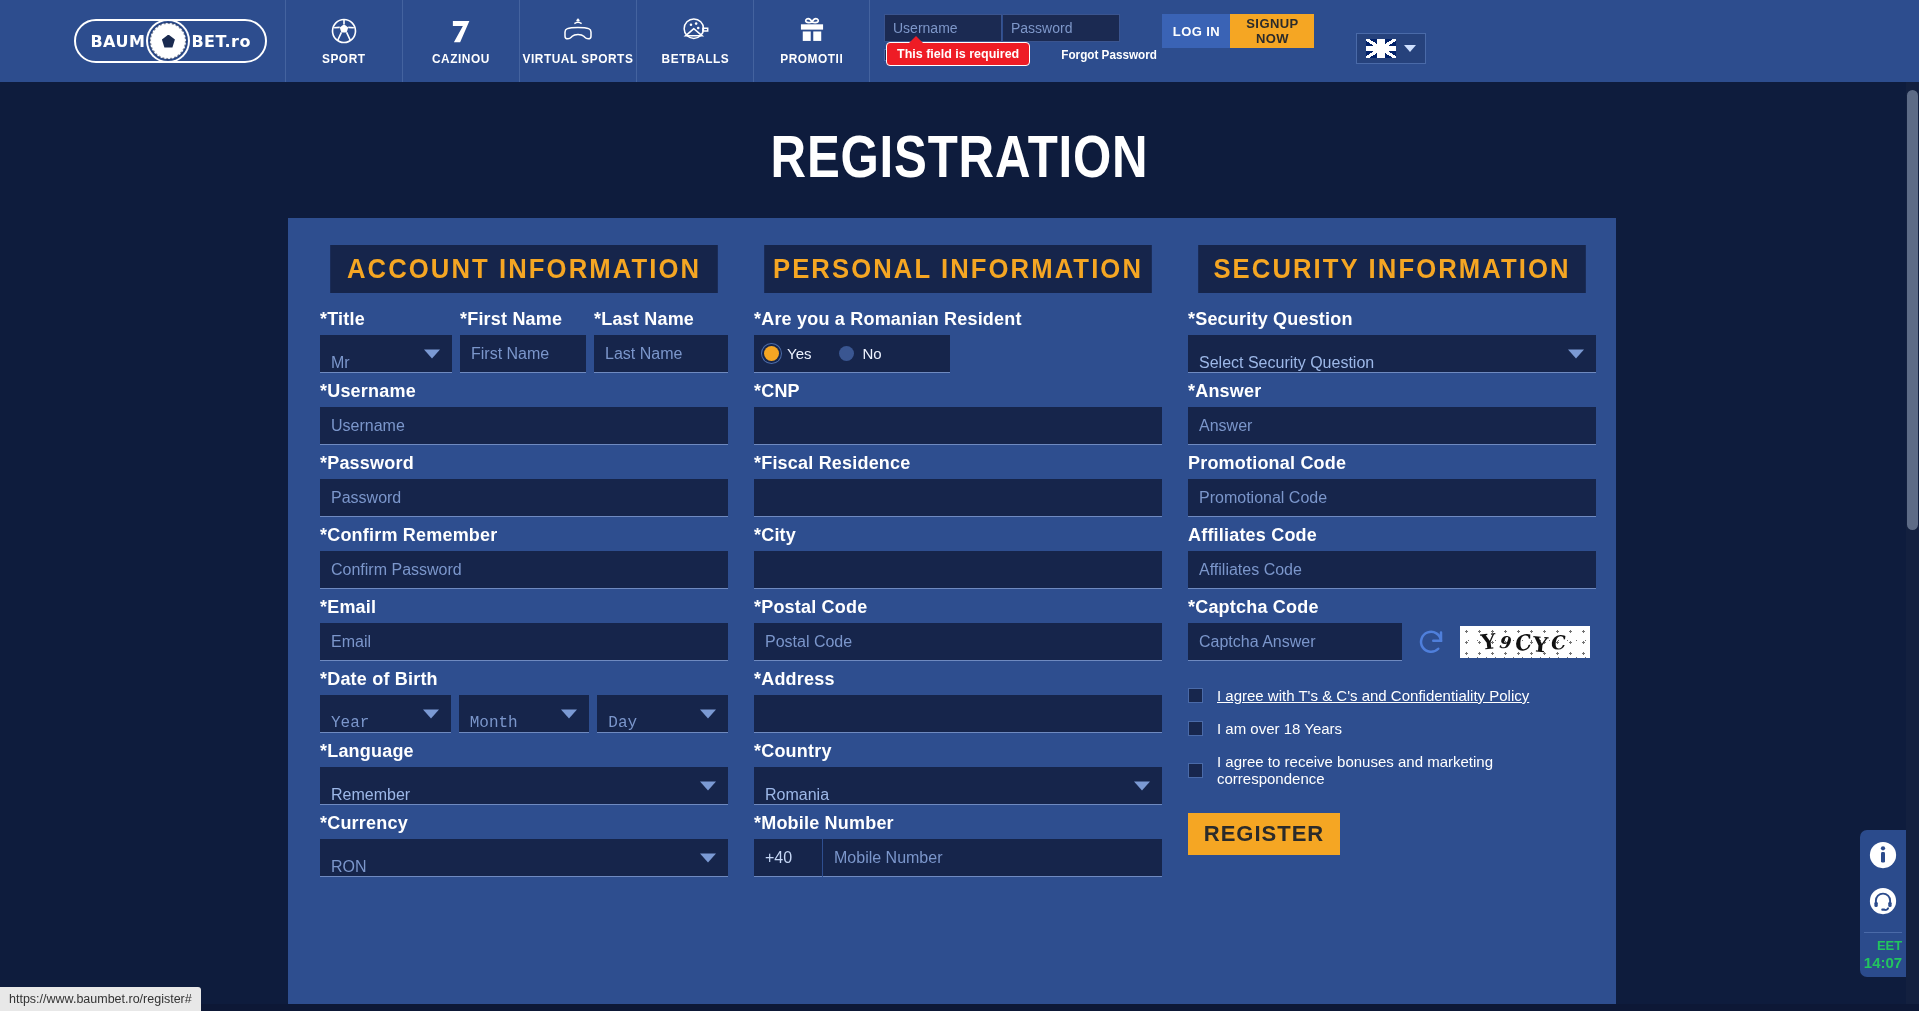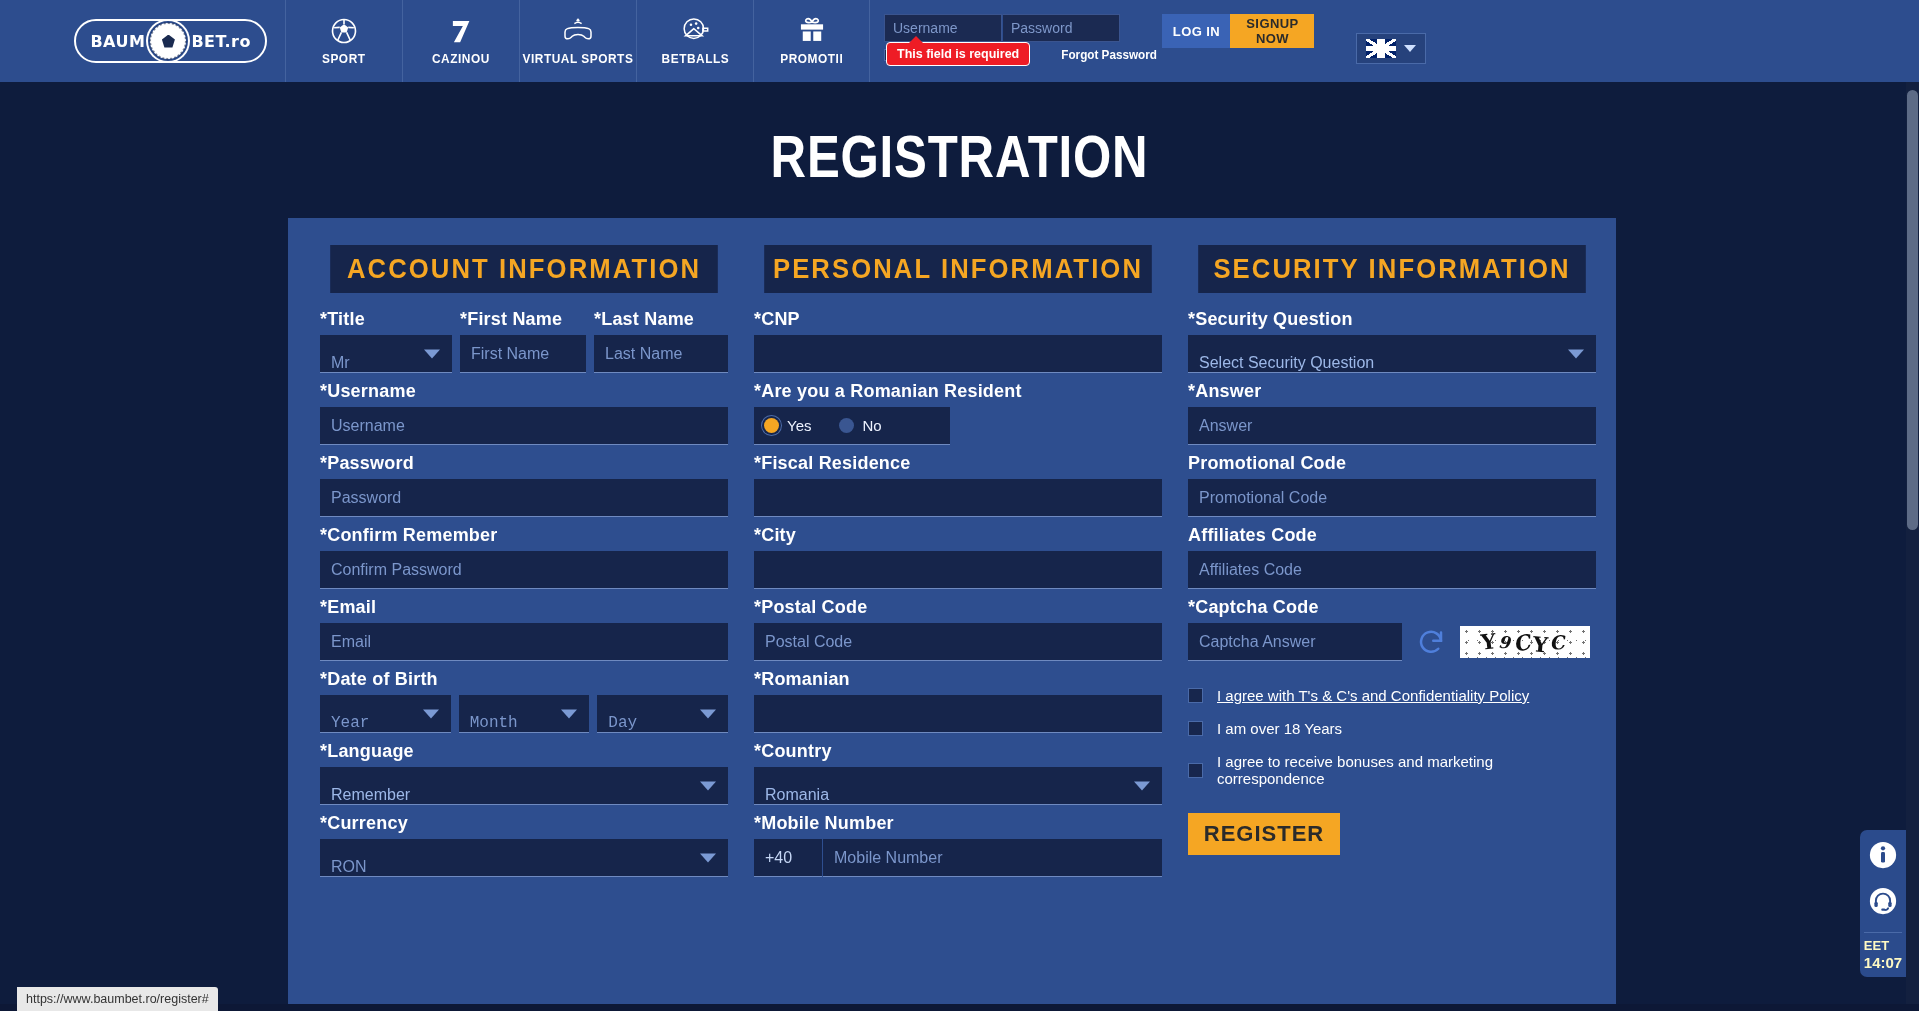--- a/index.html
+++ b/index.html
@@ -238,32 +238,32 @@
   }
 
   
   .side {
     position: absolute; right: 13px; top: 830px; width: 46px;
     background: #2b4b8c; border-radius: 7px 0 0 7px;
     display: flex; flex-direction: column; align-items: center; padding: 10px 0 6px;
   }
   .side-ico { width: 30px; height: 30px; margin-bottom: 16px; cursor: pointer; }
   .side-div { width: 38px; height: 1px; background: #4a6aa8; margin-bottom: 6px; }
-  .clock { color: #fef9c3; text-align: left; line-height: 1.15;
+  .clock { color: #22c55e; text-align: right; line-height: 1.15;
     font-family: "Liberation Sans Narrow","Liberation Sans", sans-serif; }
   .clock .tz { font-size: 13px; font-weight: bold; }
   .clock .tm { font-size: 15px; font-weight: bold; }
 
   
   .statusbar {
     position: absolute; left: 0; bottom: 0; height: 24px;
     background: #e8e8e8; color: #333; font-size: 12.5px;
     display: flex; align-items: center; padding: 0 9px;
     border-top-right-radius: 3px;
-    font-family: "Liberation Sans", sans-serif; z-index: 60; margin-left: 17px;
+    font-family: "Liberation Sans", sans-serif; z-index: 60;
   }
   .taskbar { position:absolute; left:0; bottom:0; width:1919px; height:7px; background:#0d1836; z-index:55;}
 </style>
 </head>
 <body>
 
 <div class="page">
 
   <div class="header">
     <div class="hdr-left">
@@ -437,51 +437,51 @@
           <span>RON</span>
           <span class="caret"></span>
         </div>
       </div>
     </div>
 
     <div class="col">
       <div class="col-head">PERSONAL INFORMATION</div>
 
       <div class="fld">
-        <span class="lbl">*CNP</span>
-        <input class="inp" placeholder="" style="">
-      </div>
-
-      <div class="fld">
         <span class="lbl">*Are you a Romanian Resident</span>
         <div class="radio-box">
           <span class="radio-opt">
             <span class="rd on"></span>
             <span class="rd-lbl">Yes</span>
           </span>
           <span class="radio-opt">
             <span class="rd"></span>
             <span class="rd-lbl">No</span>
           </span>
         </div>
       </div>
+
+      <div class="fld">
+        <span class="lbl">*CNP</span>
+        <input class="inp" placeholder="" style="">
+      </div>
       <div class="fld">
         <span class="lbl">*Fiscal Residence</span>
         <input class="inp" placeholder="" style="">
       </div>
       <div class="fld">
         <span class="lbl">*City</span>
         <input class="inp" placeholder="" style="">
       </div>
       <div class="fld">
         <span class="lbl">*Postal Code</span>
         <input class="inp" placeholder="Postal Code" style="">
       </div>
       <div class="fld">
-        <span class="lbl">*Romanian</span>
+        <span class="lbl">*Address</span>
         <input class="inp" placeholder="" style="">
       </div>
       <div class="fld">
         <span class="lbl">*Country</span>
         <div class="sel chosen">
           <span>Romania</span>
           <span class="caret"></span>
         </div>
       </div>
       <div class="fld">

